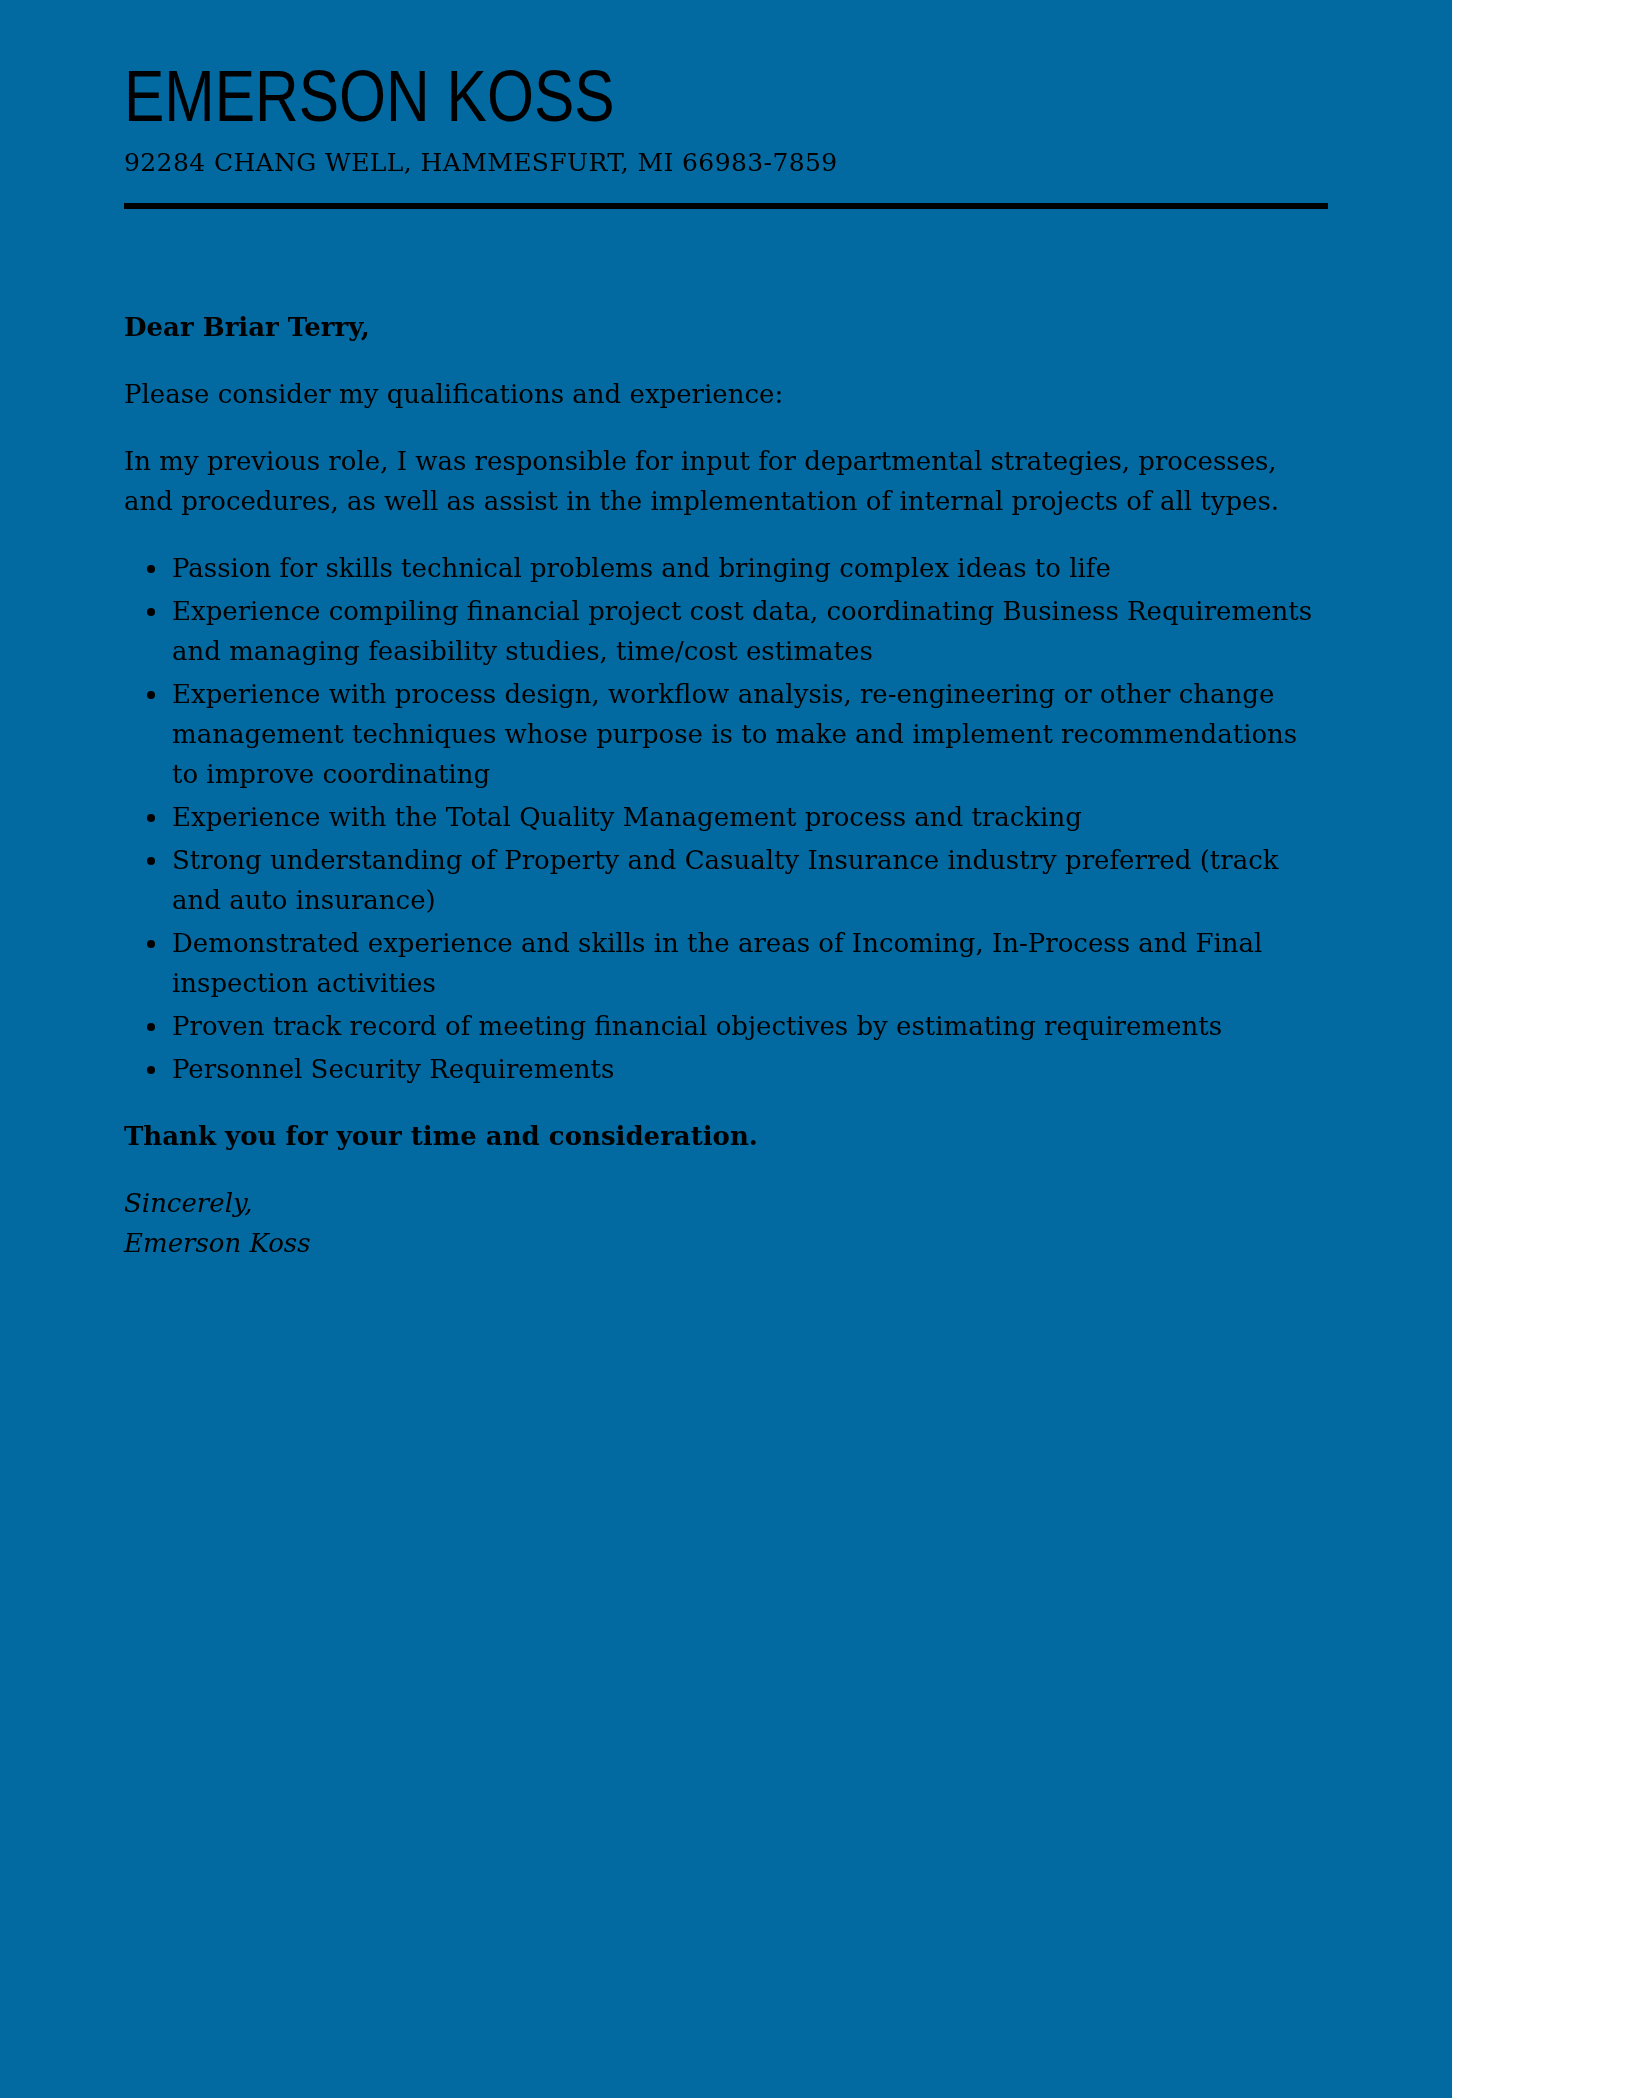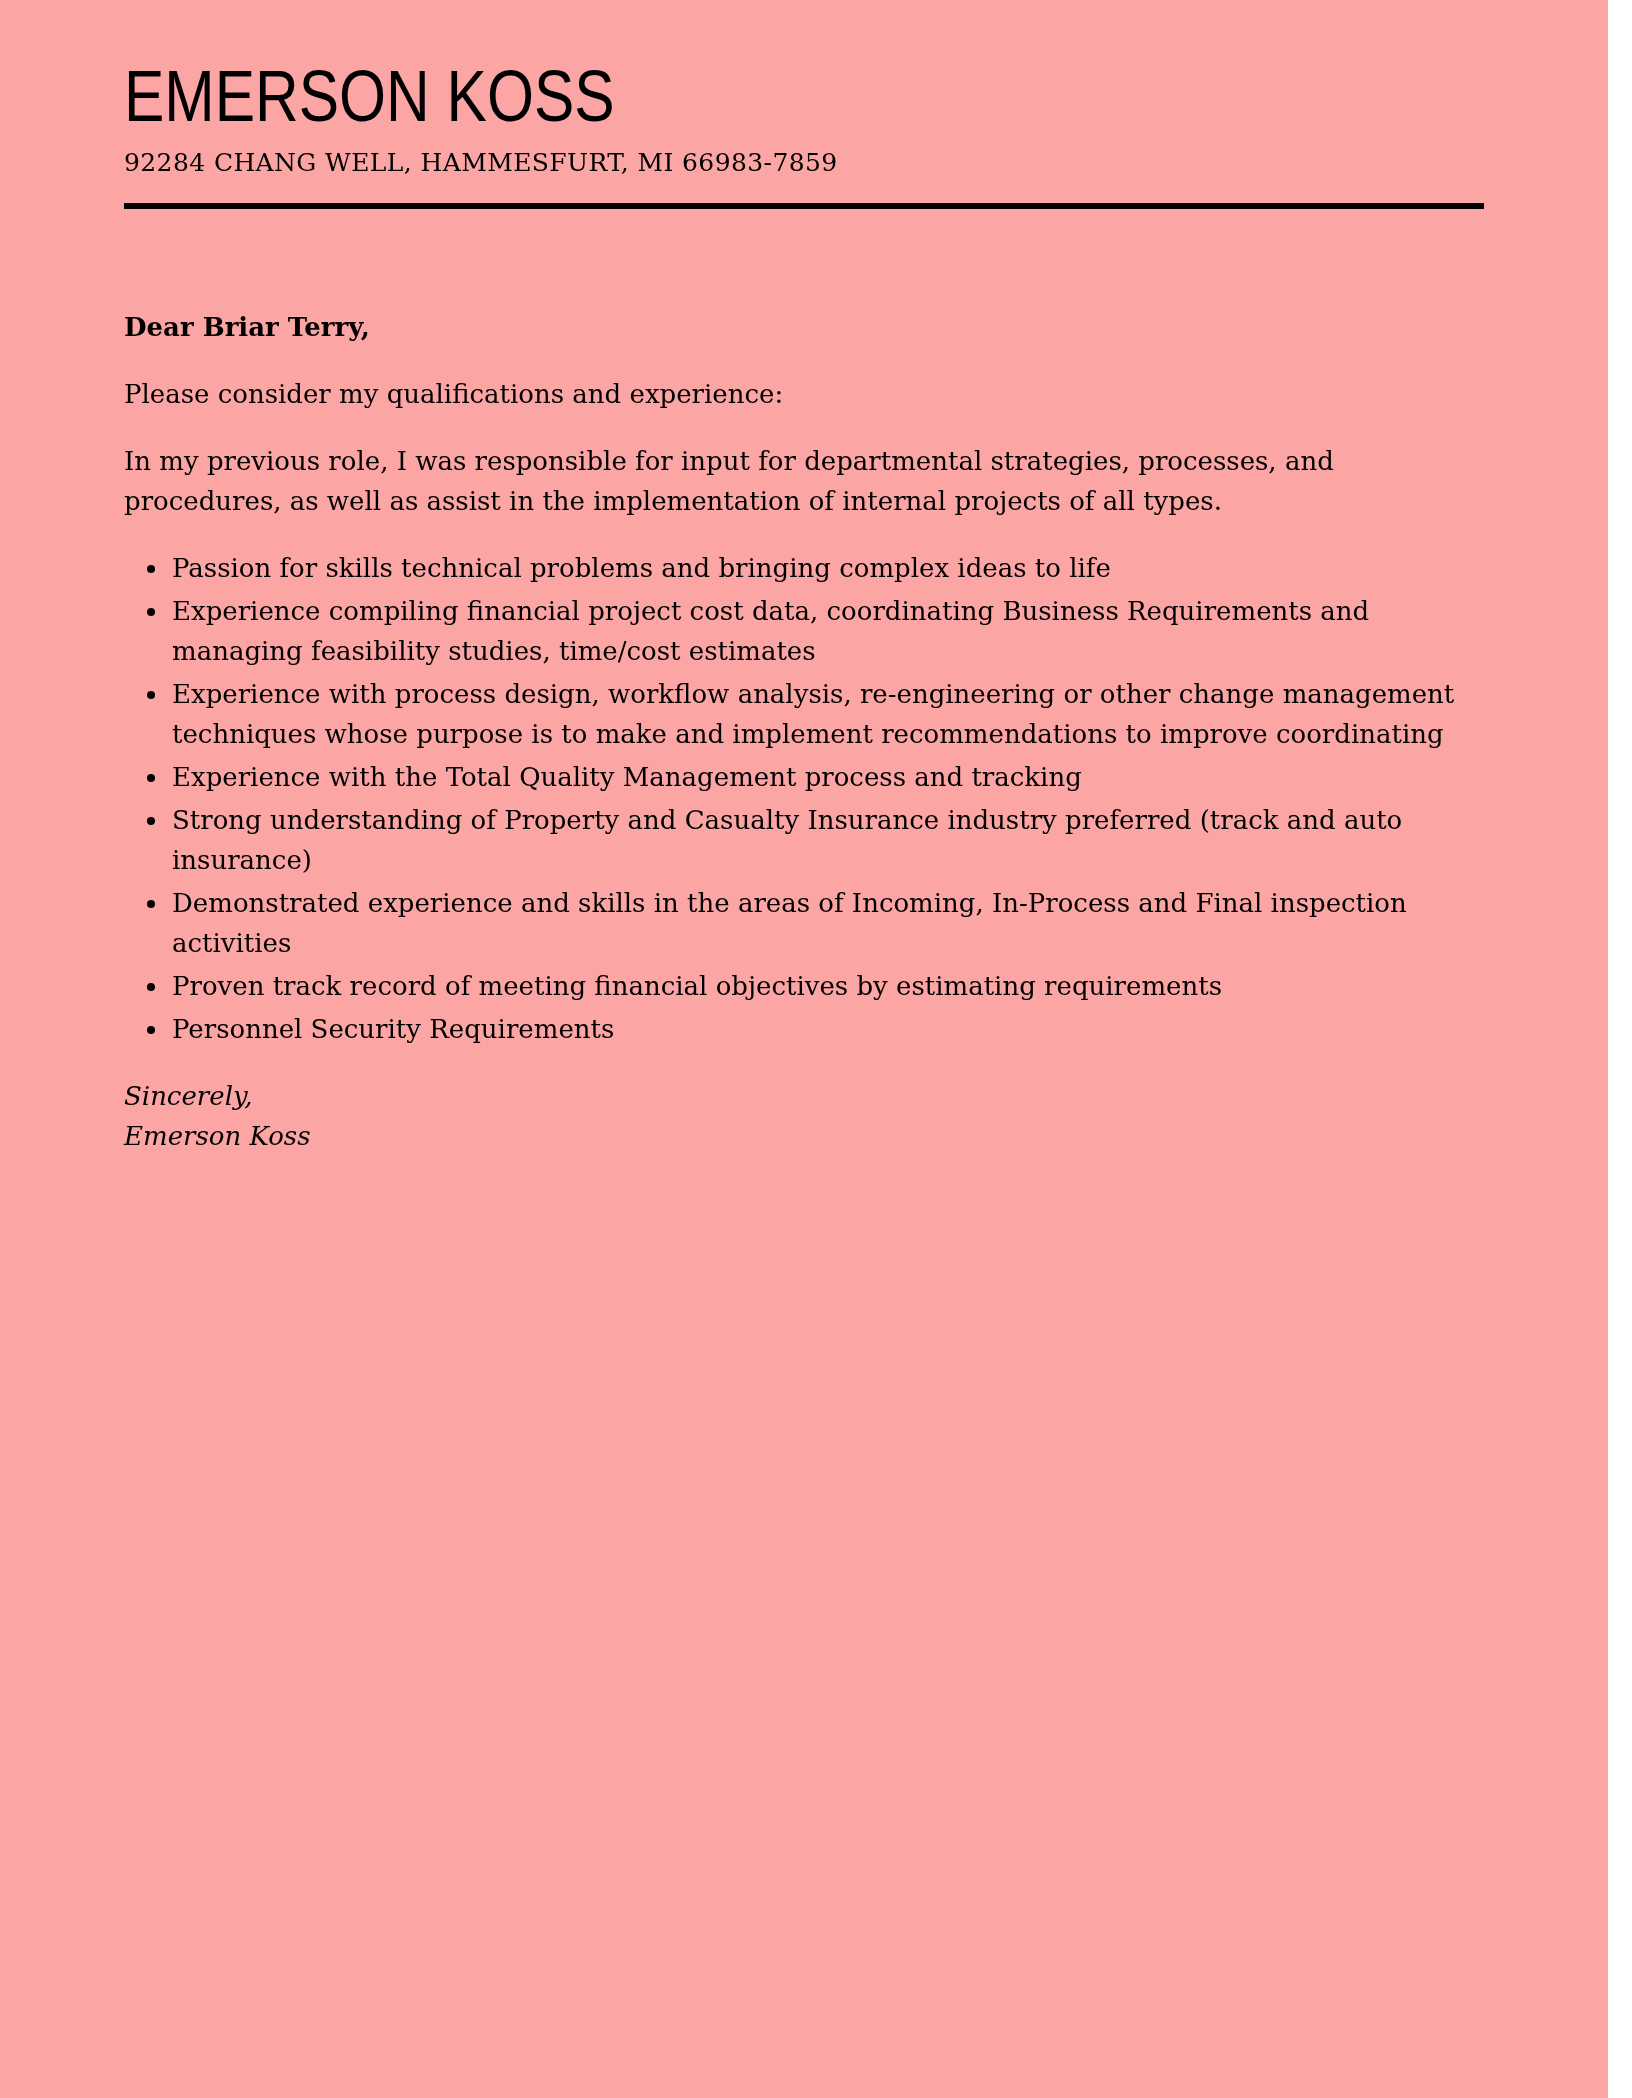--- a/index.html
+++ b/index.html
@@ -2,24 +2,24 @@
 <html><head>
 <meta charset="utf-8">
 <style>
   html, body {
     margin: 0;
     padding: 0;
     background: #ffffff;
   }
   .page {
     position: relative;
-    width: 1608px;
+    width: 1452px;
     min-height: 2098px;
     box-sizing: border-box;
-    background: #fca5a5;
+    background: #0369a1;
     color: #000000;
     padding: 58px 124px 40px 124px;
   }
   
   .header { }
   .applicant-name {
     font-family: "Liberation Sans", sans-serif;
     font-size: 72px;
     font-weight: 400;
     line-height: 1.08;
@@ -95,20 +95,21 @@
       <li>Passion for skills technical problems and bringing complex ideas to life</li>
       <li>Experience compiling financial project cost data, coordinating Business Requirements and managing feasibility studies, time/cost estimates</li>
       <li>Experience with process design, workflow analysis, re-engineering or other change management techniques whose purpose is to make and implement recommendations to improve coordinating</li>
       <li>Experience with the Total Quality Management process and tracking</li>
       <li>Strong understanding of Property and Casualty Insurance industry preferred (track and auto insurance)</li>
       <li>Demonstrated experience and skills in the areas of Incoming, In-Process and Final inspection activities</li>
       <li>Proven track record of meeting financial objectives by estimating requirements</li>
       <li>Personnel Security Requirements</li>
     </ul>
 
+    <p class="bold-line">Thank you for your time and consideration.</p>
 
     <div class="signoff-block">
       <p>Sincerely,</p>
       <p>Emerson Koss</p>
     </div>
 
   </div>
 
 </div>
 

